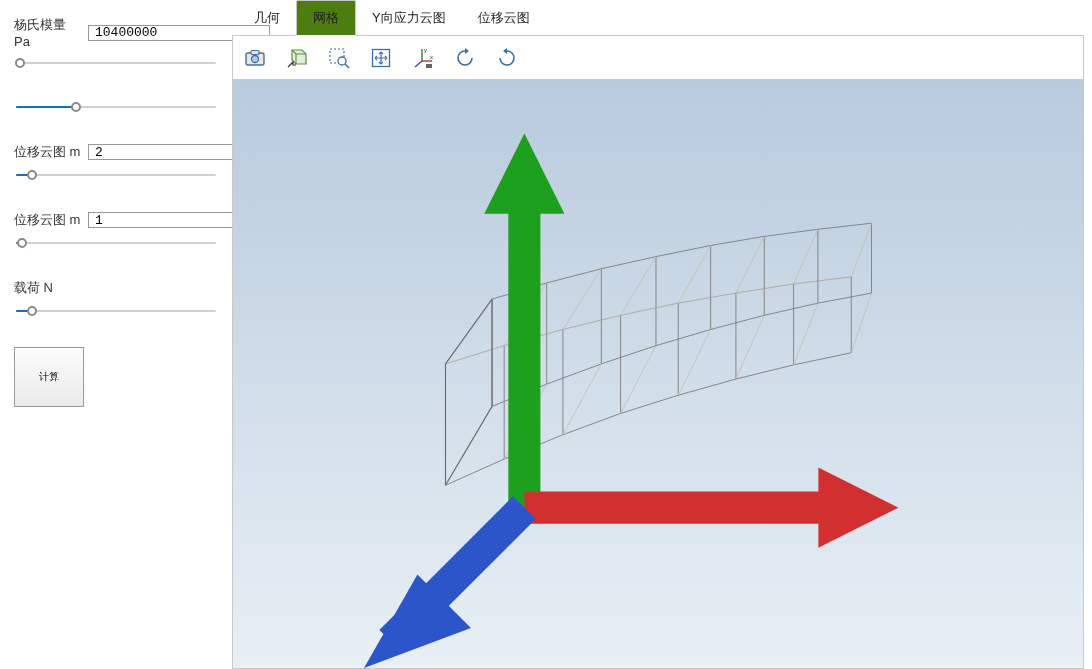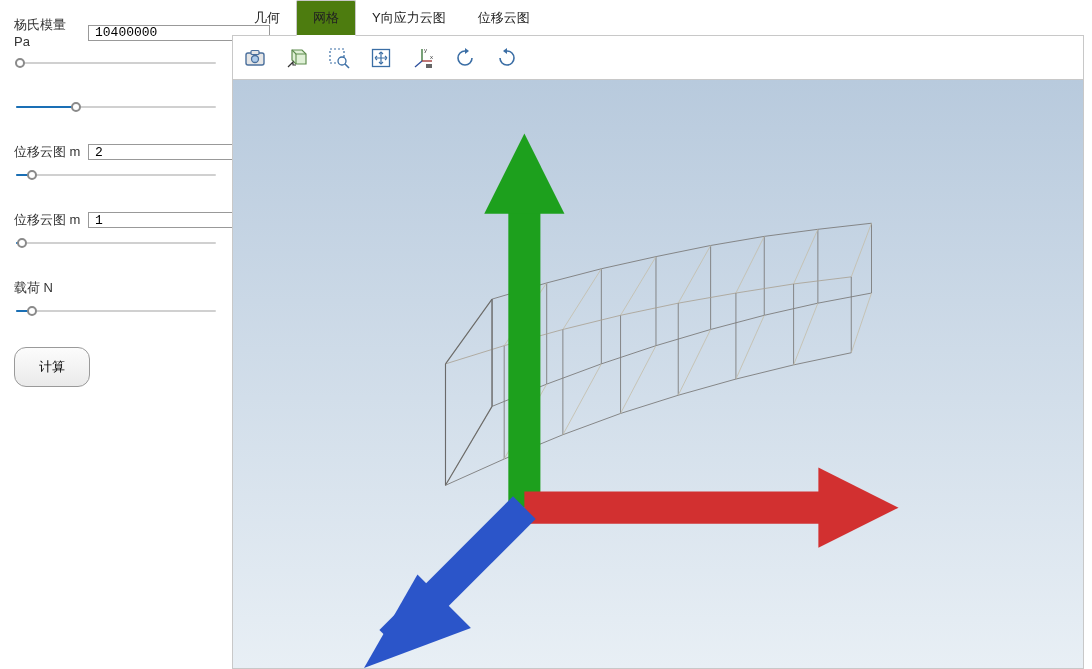--- a/index.html
+++ b/index.html
@@ -75,24 +75,24 @@
     width: 10px;
     height: 10px;
     border-radius: 50%;
     background: #ffffff;
     border: 2px solid #8a8a8a;
     transform: translateX(-50%);
   }
   .compute-btn {
     border: 1px solid #9a9a9a;
     background: linear-gradient(#fcfcfc,#eaeaea);
-    padding: 10px 24px;
-    font-size: 13px;
+    padding: 22px 24px;
+    font-size: 10px;
     cursor: pointer;
-    border-radius: 12px;
+    border-radius: 0;
   }
 
   .main {
     flex: 1;
     display: flex;
     flex-direction: column;
     padding-right: 8px;
   }
   .tabs {
     display: flex;

